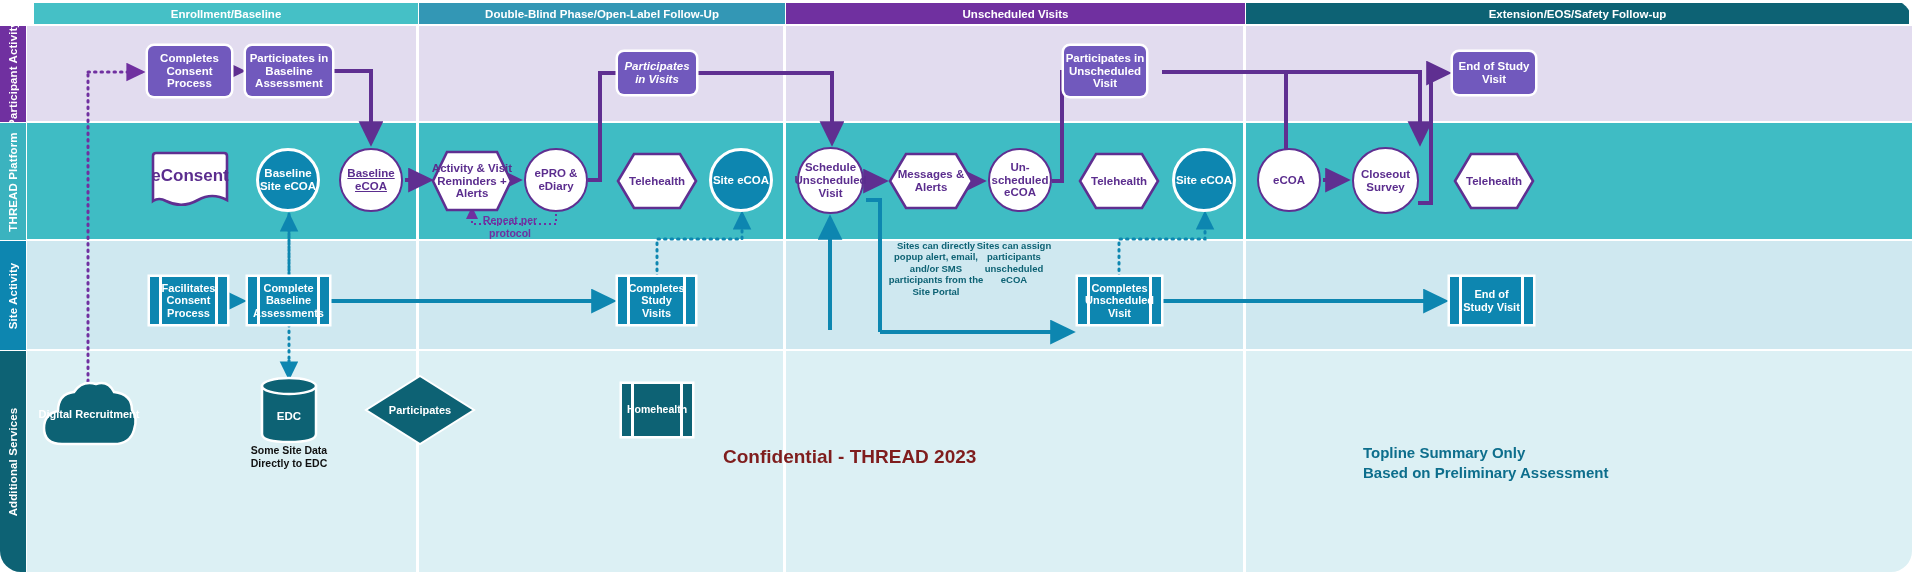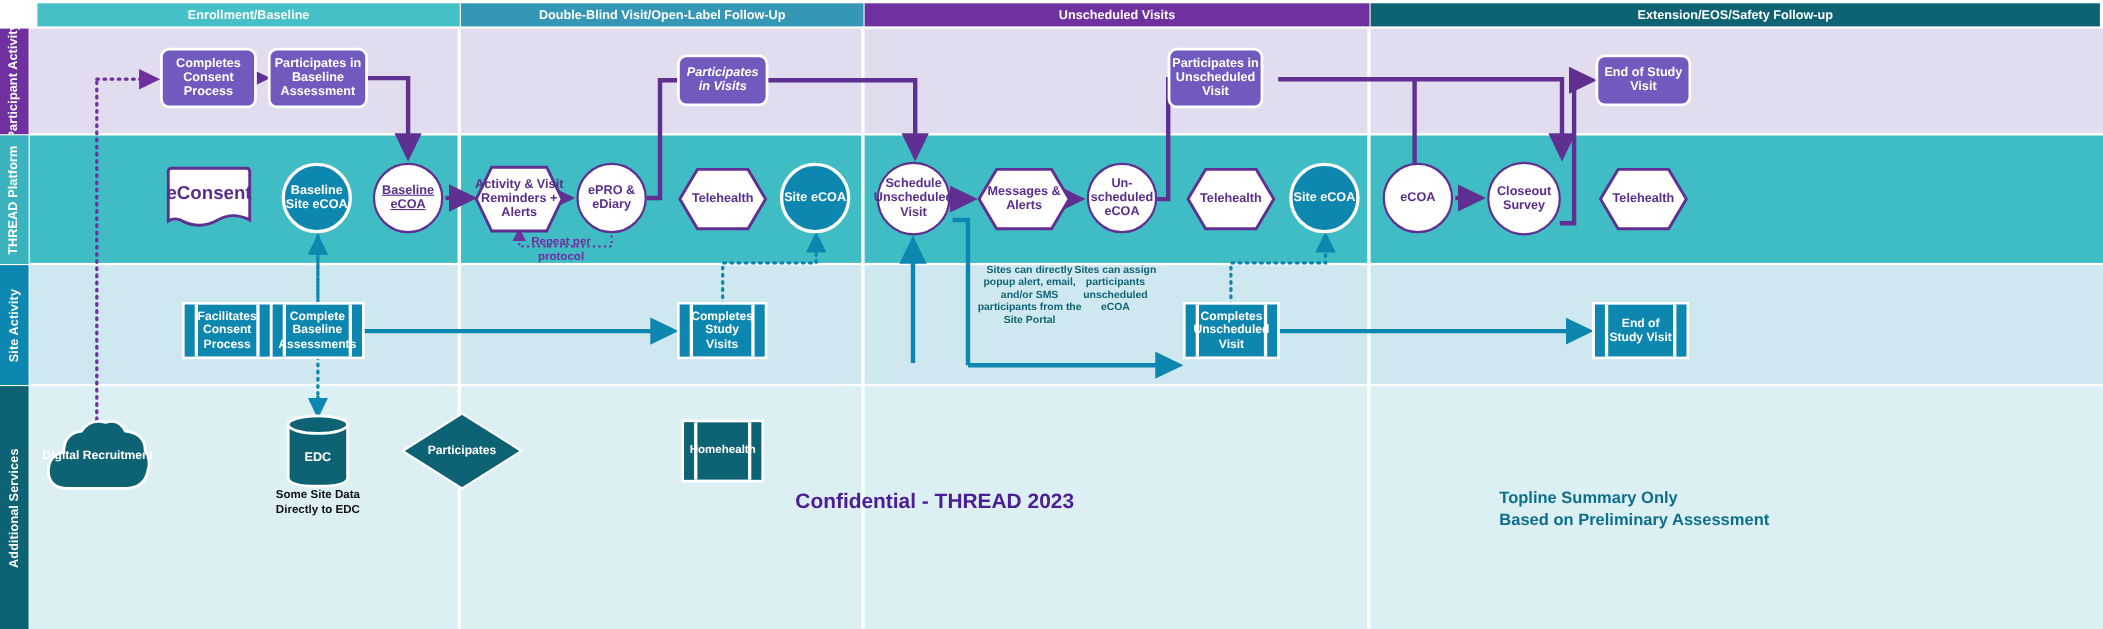--- a/index.html
+++ b/index.html
@@ -1,17 +1,17 @@
 <!DOCTYPE html>
 <html><head>
 <meta charset="utf-8">
 <style>
   html,body{margin:0;padding:0;background:#ffffff;}
   body{font-family:"Liberation Sans",sans-serif;}
-  #canvas{position:relative;width:1912px;height:572px;background:#ffffff;overflow:hidden;}
+  #canvas{position:relative;width:1912px;height:572px;background:#ffffff;overflow:hidden;border-radius:21px;}
 
   
   .lane-label{position:absolute;left:0;width:26px;display:flex;align-items:center;justify-content:center;color:#ffffff;font-weight:bold;font-size:11.5px;letter-spacing:.1px;}
   .lane-label span{transform:rotate(-90deg);white-space:nowrap;}
 
   
   .lane-body{position:absolute;left:27px;right:0;}
 
   
   .phase{position:absolute;top:3px;height:21px;display:flex;align-items:center;justify-content:center;color:#fff;font-weight:bold;font-size:11.5px;}
@@ -44,39 +44,39 @@
   .s-box::before,.s-box::after{content:"";position:absolute;top:0;bottom:0;width:3px;background:#fff;}
   .s-box::before{left:0;}
   .s-box::after{right:0;}
 
   
   .ln{position:absolute;}
 
   
   .anno{position:absolute;font-weight:bold;text-align:center;line-height:1.2;}
 
-  .footer-conf{position:absolute;font-weight:bold;color:#4c1d95;font-size:19px;}
+  .footer-conf{position:absolute;font-weight:bold;color:#7f1d1d;font-size:19px;}
   .footer-top{position:absolute;font-weight:bold;color:#0d6e8c;font-size:15px;line-height:1.35;}
   .cap{position:absolute;font-weight:bold;color:#111;font-size:10.5px;text-align:center;line-height:1.25;}
 </style>
 </head>
 <body>
 
 <div id="canvas">
 
   <div class="lane-body" style="top:26px;height:96px;background:#e2dcef;"></div>
   <div class="lane-body" style="top:123px;height:117px;background:#3fbcc4;"></div>
   <div class="lane-body" style="top:241px;height:109px;background:#cfe8f0;"></div>
   <div class="lane-body" style="top:351px;height:221px;background:#dcf0f4;"></div>
 
   <div class="phase" style="left:34px;width:384px;background:#45c0c6;">
     <span>Enrollment/Baseline</span>
   </div>
   <div class="phase" style="left:419px;width:366px;background:#3397b5;">
-    <span>Double-Blind Visit/Open-Label Follow-Up</span>
+    <span>Double-Blind Phase/Open-Label Follow-Up</span>
   </div>
   <div class="phase" style="left:1246px;width:663px;background:#0d6274;">
     <span>Extension/EOS/Safety Follow-up</span>
   </div>
   <div class="phase" style="left:786px;width:459px;background:#7030a0;">
     <span>Unscheduled Visits</span>
   </div>
 
   <div class="lane-label" style="top:26px;height:96px;background:#7030a0;">
     <span>Participant Activity</span>
@@ -271,21 +271,21 @@
 
   <div class="hex" style="left:1453px;top:152px;width:82px;height:58px;">
     <svg width="82" height="58" viewBox="0 0 82 58">
       <polygon points="18,2 64,2 80,29 64,56 18,56 2,29" fill="#ffffff" stroke="#5f2f91" stroke-width="2.6"></polygon>
     </svg>
     <div class="htxt">
         <span>Telehealth</span>
       </div>
   </div>
 
-  <div class="s-box" style="left:168px;top:277px;width:77px;height:47px;">
+  <div class="s-box" style="left:150px;top:277px;width:77px;height:47px;">
     <span>Facilitates Consent Process</span>
   </div>
   <div class="s-box" style="left:248px;top:277px;width:81px;height:47px;">
     <span>Complete Baseline Assessments</span>
   </div>
   <div class="s-box" style="left:618px;top:277px;width:77px;height:47px;">
     <span>Completes Study Visits</span>
   </div>
   <div class="s-box" style="left:1078px;top:277px;width:83px;height:47px;">
     <span>Completes Unscheduled Visit</span>

